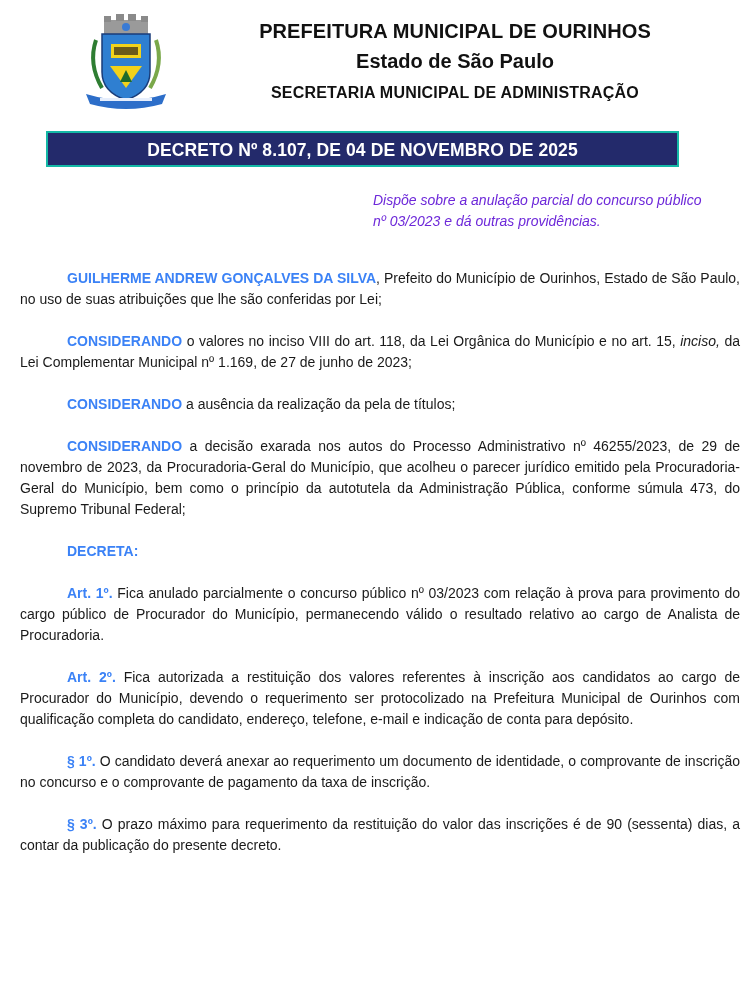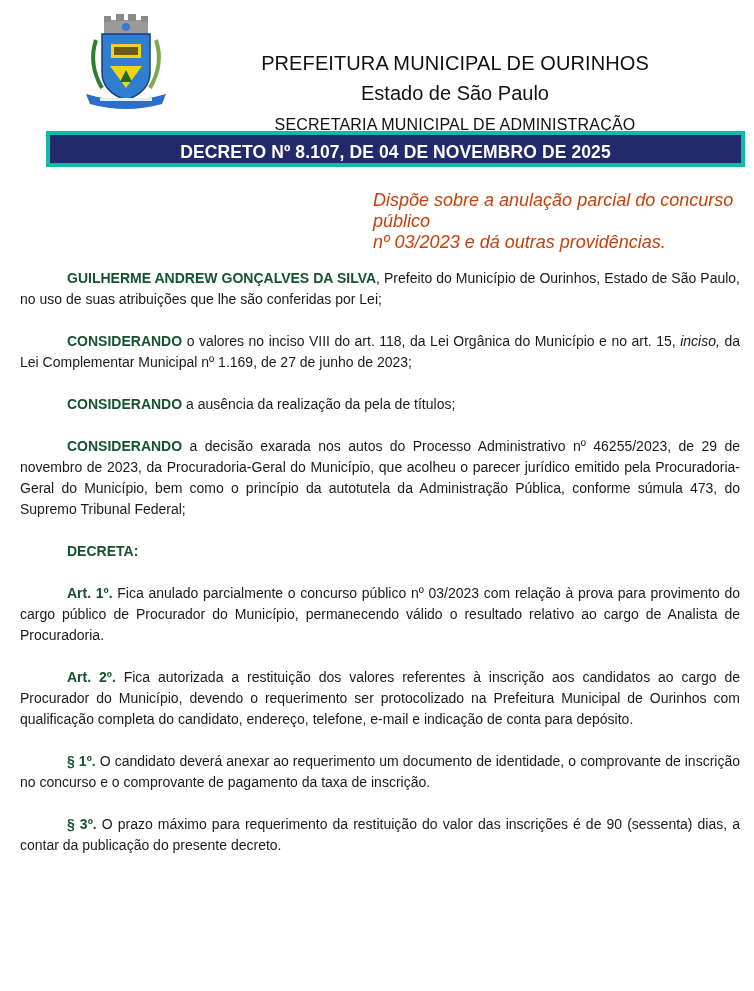--- a/index.html
+++ b/index.html
@@ -2,40 +2,40 @@
 <html><head>
 <meta charset="utf-8">
 <style>
   html, body { margin: 0; padding: 0; background: #ffffff; }
   body {
     width: 754px; height: 991px; position: relative; overflow: hidden;
     font-family: "Liberation Sans", sans-serif; color: #111111;
   }
   .header { position: absolute; left: 0; top: 0; width: 754px; height: 125px; }
   .crest { position: absolute; left: 80px; top: 14px; width: 92px; height: 100px; }
-  .titles { position: absolute; left: 185px; top: 16px; width: 540px; text-align: center; font-weight: normal; margin-top: 32px; }
+  .titles { position: absolute; left: 185px; top: 16px; width: 540px; text-align: center; font-weight: bold; }
   .titles .t1 { font-size: 20px; line-height: 30px; letter-spacing: 0.1px; }
   .titles .t2 { font-size: 20px; line-height: 31px; }
   .titles .t3 { font-size: 16px; line-height: 31px; letter-spacing: 0.2px; }
   .banner {
-    position: absolute; left: 46px; top: 131px; width: 699px; height: 36px;
-    background: #232a6b; border: 4px solid #14b8a6; box-sizing: border-box;
+    position: absolute; left: 46px; top: 131px; width: 633px; height: 36px;
+    background: #232a6b; border: 2px solid #14b8a6; box-sizing: border-box;
     color: #ffffff; font-weight: bold; font-size: 17.5px; line-height: 34px;
     text-align: center; letter-spacing: 0.1px;
   }
   .ementa {
     position: absolute; left: 373px; top: 190px; width: 370px;
-    font-style: italic; font-size: 18px; line-height: 21px; color: #c2410c;
+    font-style: italic; font-size: 14px; line-height: 21px; color: #6d28d9;
   }
   .body { position: absolute; left: 20px; top: 268px; width: 720px; }
   .p {
     font-size: 14px; line-height: 21px; text-align: justify;
     text-indent: 47px; margin: 0 0 21px 0; color: #1a1a1a;
   }
-  .p b { font-weight: bold; color: #14532d; }
+  .p b { font-weight: bold; color: #3b82f6; }
   .p i { font-style: italic; }
 </style>
 </head>
 <body>
 
 <div class="header">
   <div class="crest">
     <svg width="92" height="100" viewBox="0 0 92 100">
 
       <rect x="24" y="6" width="44" height="14" fill="#9a9a9a"></rect>

